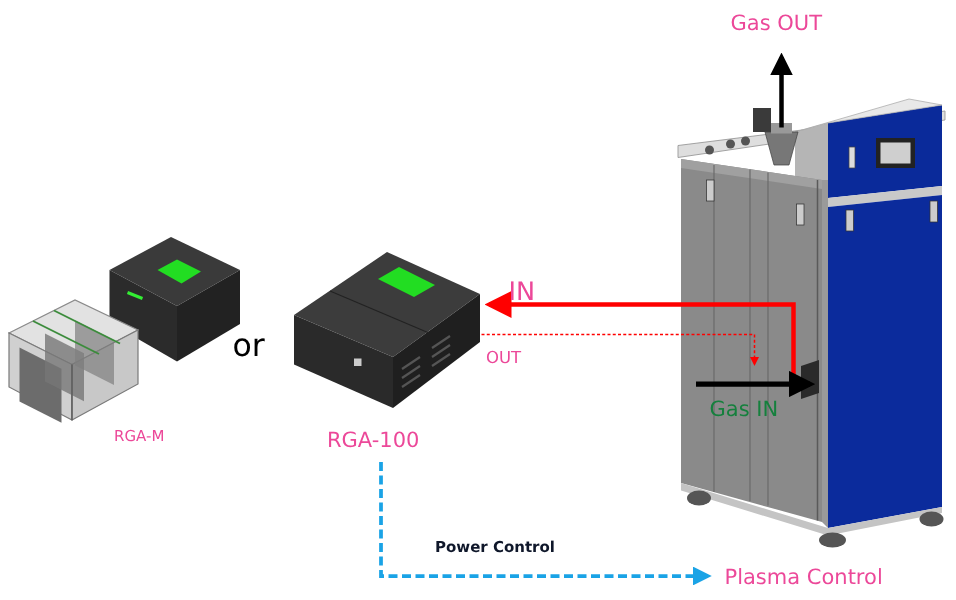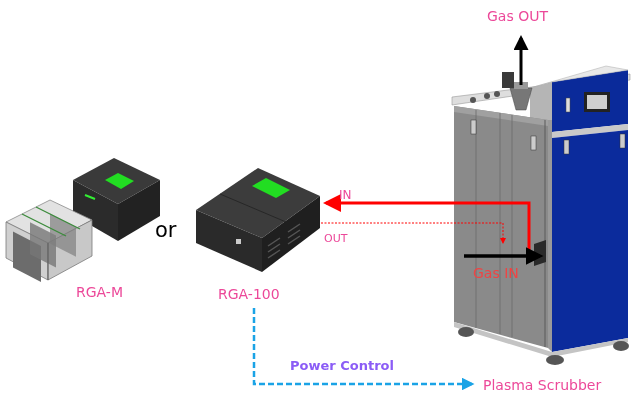--- a/index.html
+++ b/index.html
@@ -1,27 +1,27 @@
 <!DOCTYPE html>
 <html><head>
 <meta charset="utf-8">
 <style>
   html, body { margin: 0; padding: 0; background: #ffffff; }
   body { width: 637px; height: 400px; overflow: hidden; position: relative;
          font-family: "DejaVu Sans", "Liberation Sans", sans-serif; }
   #stage { position: absolute; left: 0; top: 0; width: 637px; height: 400px; }
   .lbl { position: absolute; white-space: nowrap; color: #ec4899; font-size: 14px; line-height: 16px; }
   .lbl-gasout { left: 487px; top: 8px; font-size: 14px; }
-  .lbl-rgam { left: 76px; top: 284px; font-size: 14px; }
+  .lbl-rgam { left: 76px; top: 284px; font-size: 10px; }
   .lbl-rga100 { left: 218px; top: 286px; font-size: 14px; }
   .lbl-or { left: 155px; top: 222px; font-size: 21px; font-weight: normal; color: #000; }
-  .lbl-in { left: 339px; top: 187px; font-size: 12px; text-align: right; }
+  .lbl-in { left: 339px; top: 187px; font-size: 17px; text-align: right; }
   .lbl-out { left: 324px; top: 231px; font-size: 11px; }
-  .lbl-gasin { left: 473px; top: 265px; font-size: 14px; color: #ef4444; }
-  .lbl-power { left: 290px; top: 358px; font-size: 13px; font-weight: bold; color: #8b5cf6; }
+  .lbl-gasin { left: 473px; top: 265px; font-size: 14px; color: #15803d; }
+  .lbl-power { left: 290px; top: 358px; font-size: 10px; font-weight: bold; color: #0f172a; }
   .lbl-plasma { left: 483px; top: 377px; font-size: 14px; }
 </style>
 </head>
 <body>
 
 <svg id="stage" viewBox="0 0 637 400" xmlns="http://www.w3.org/2000/svg">
   <defs>
     <marker id="ah-red" markerWidth="6" markerHeight="6" refX="5" refY="3" orient="auto">
       <path d="M0,0 L6,3 L0,6 Z" fill="#ff0000"></path>
     </marker>
@@ -136,13 +136,13 @@
 </svg>
 
 <div class="lbl lbl-gasout">Gas OUT</div>
 <div class="lbl lbl-rgam">RGA-M</div>
 <div class="lbl lbl-or">or</div>
 <div class="lbl lbl-rga100">RGA-100</div>
 <div class="lbl lbl-in">IN</div>
 <div class="lbl lbl-out">OUT</div>
 <div class="lbl lbl-gasin">Gas IN</div>
 <div class="lbl lbl-power">Power Control</div>
-<div class="lbl lbl-plasma">Plasma Scrubber</div>
+<div class="lbl lbl-plasma">Plasma Control</div>
 
 </body></html>

